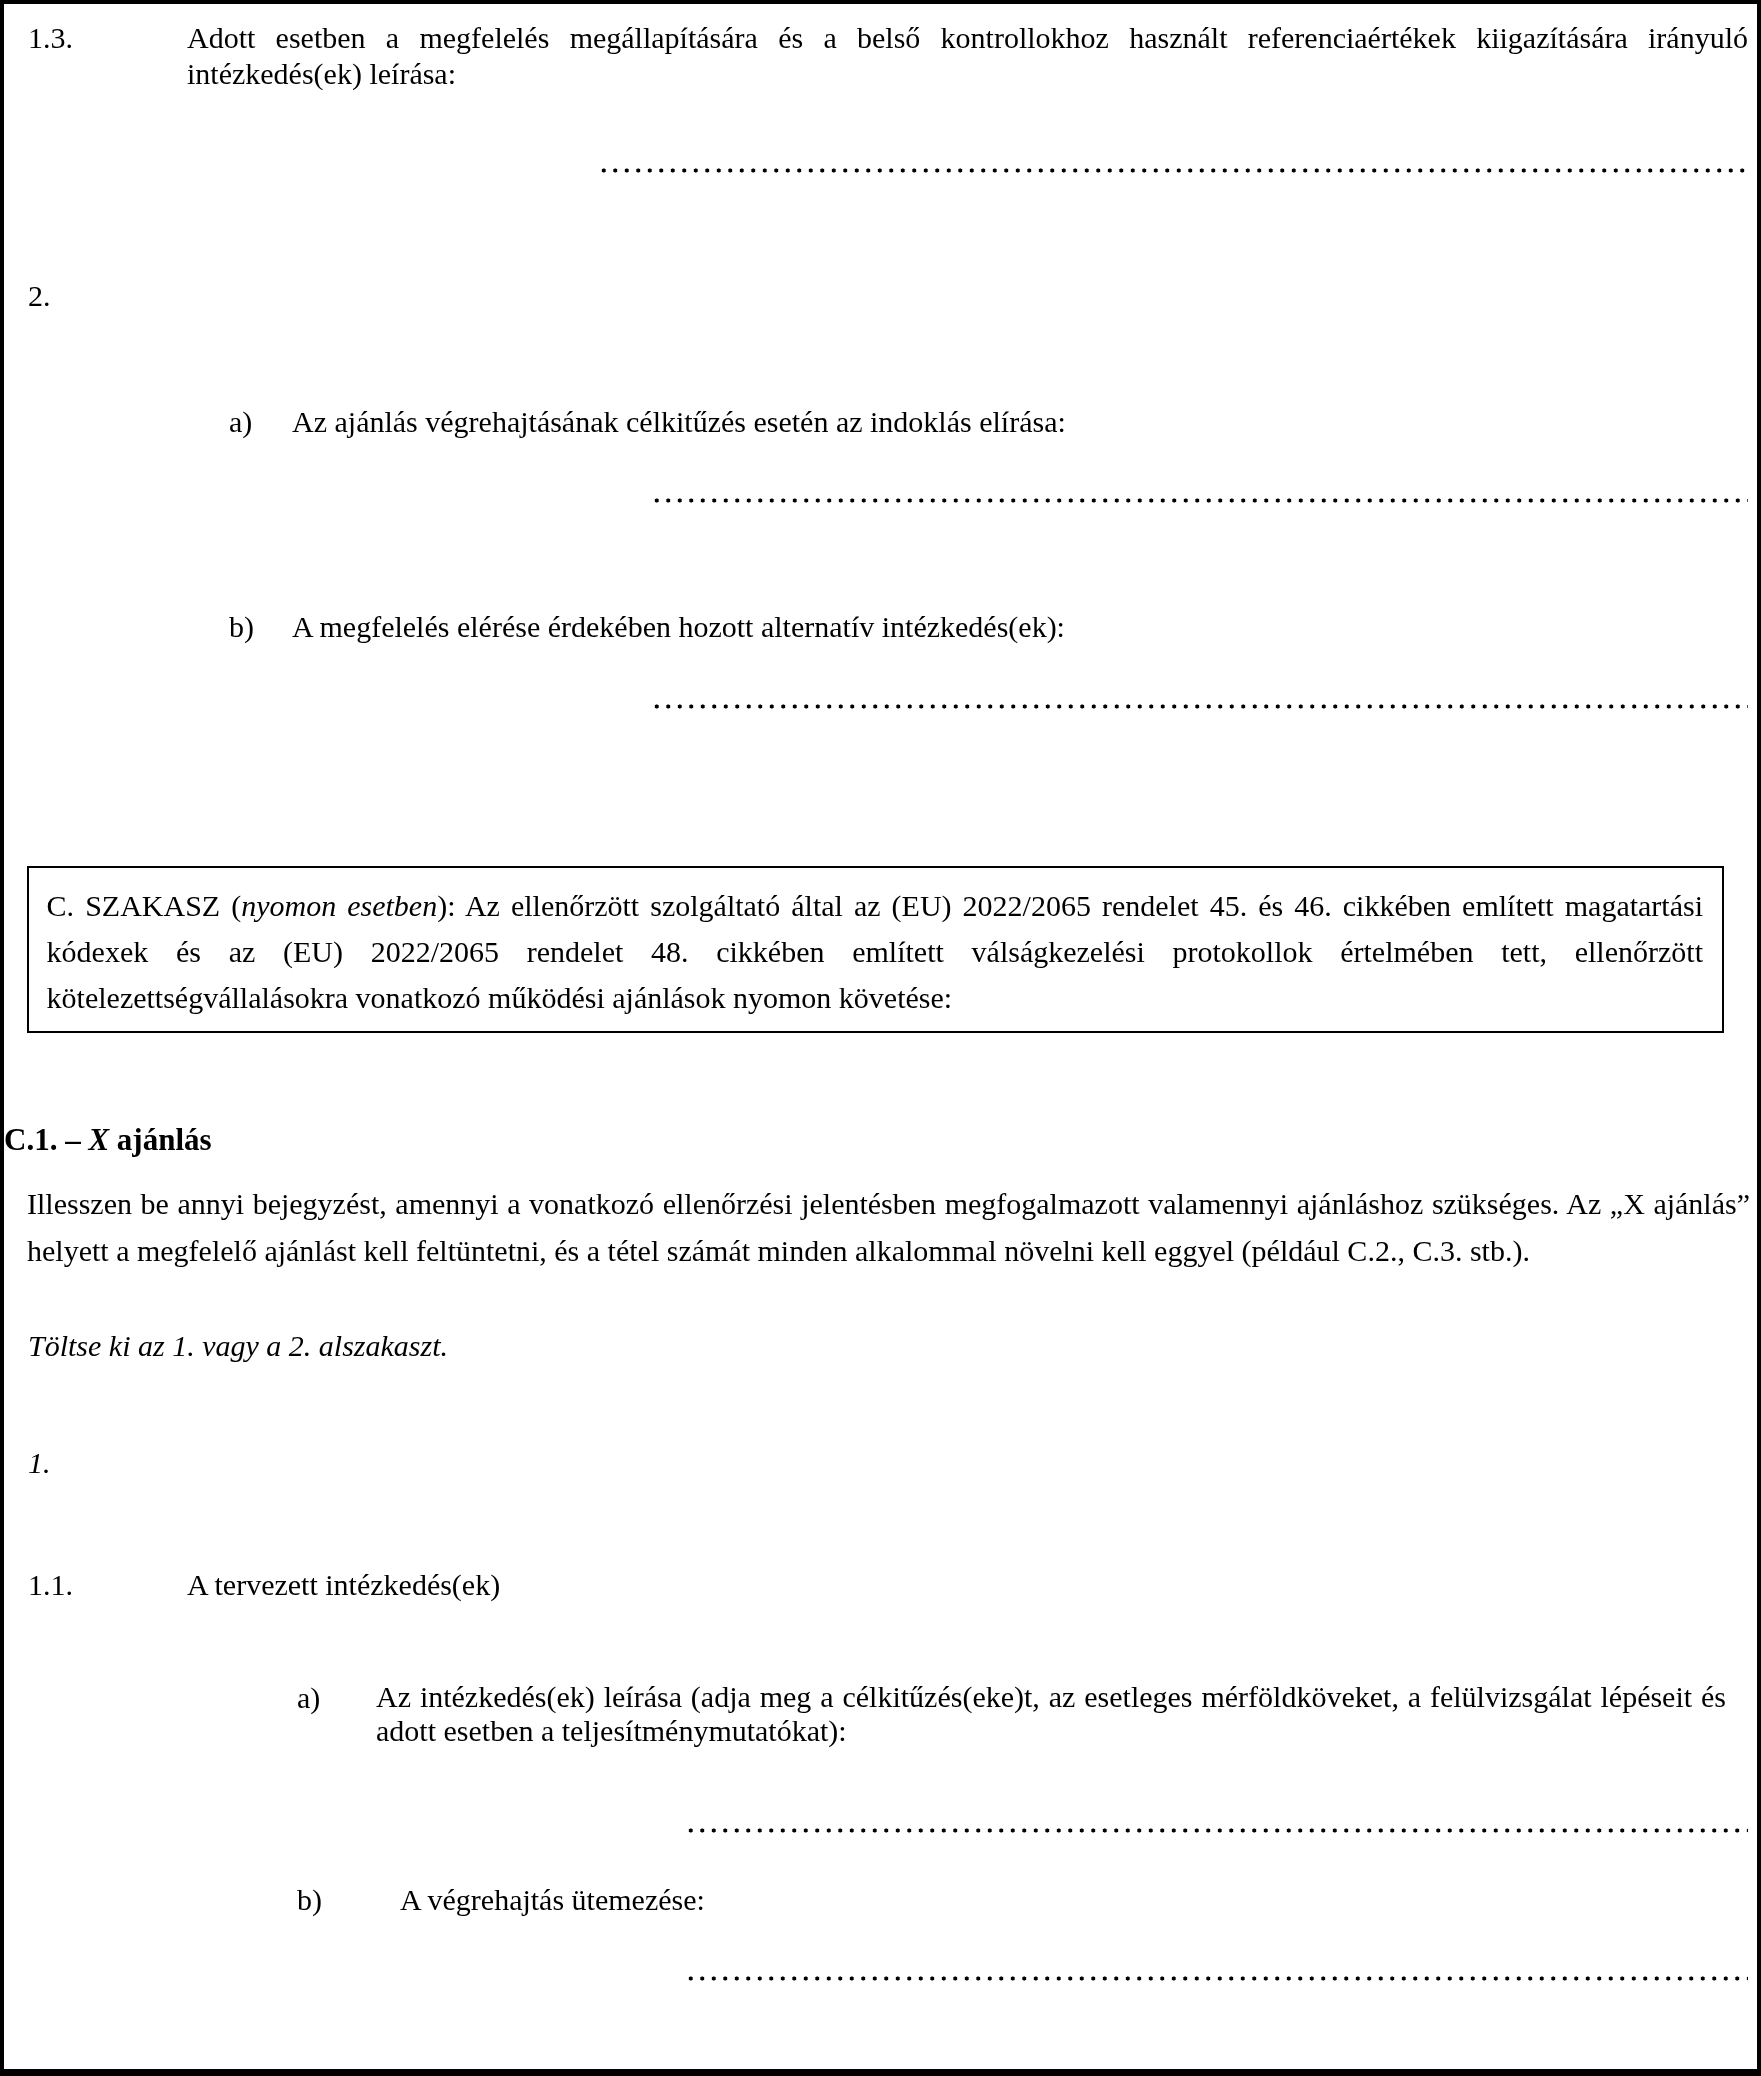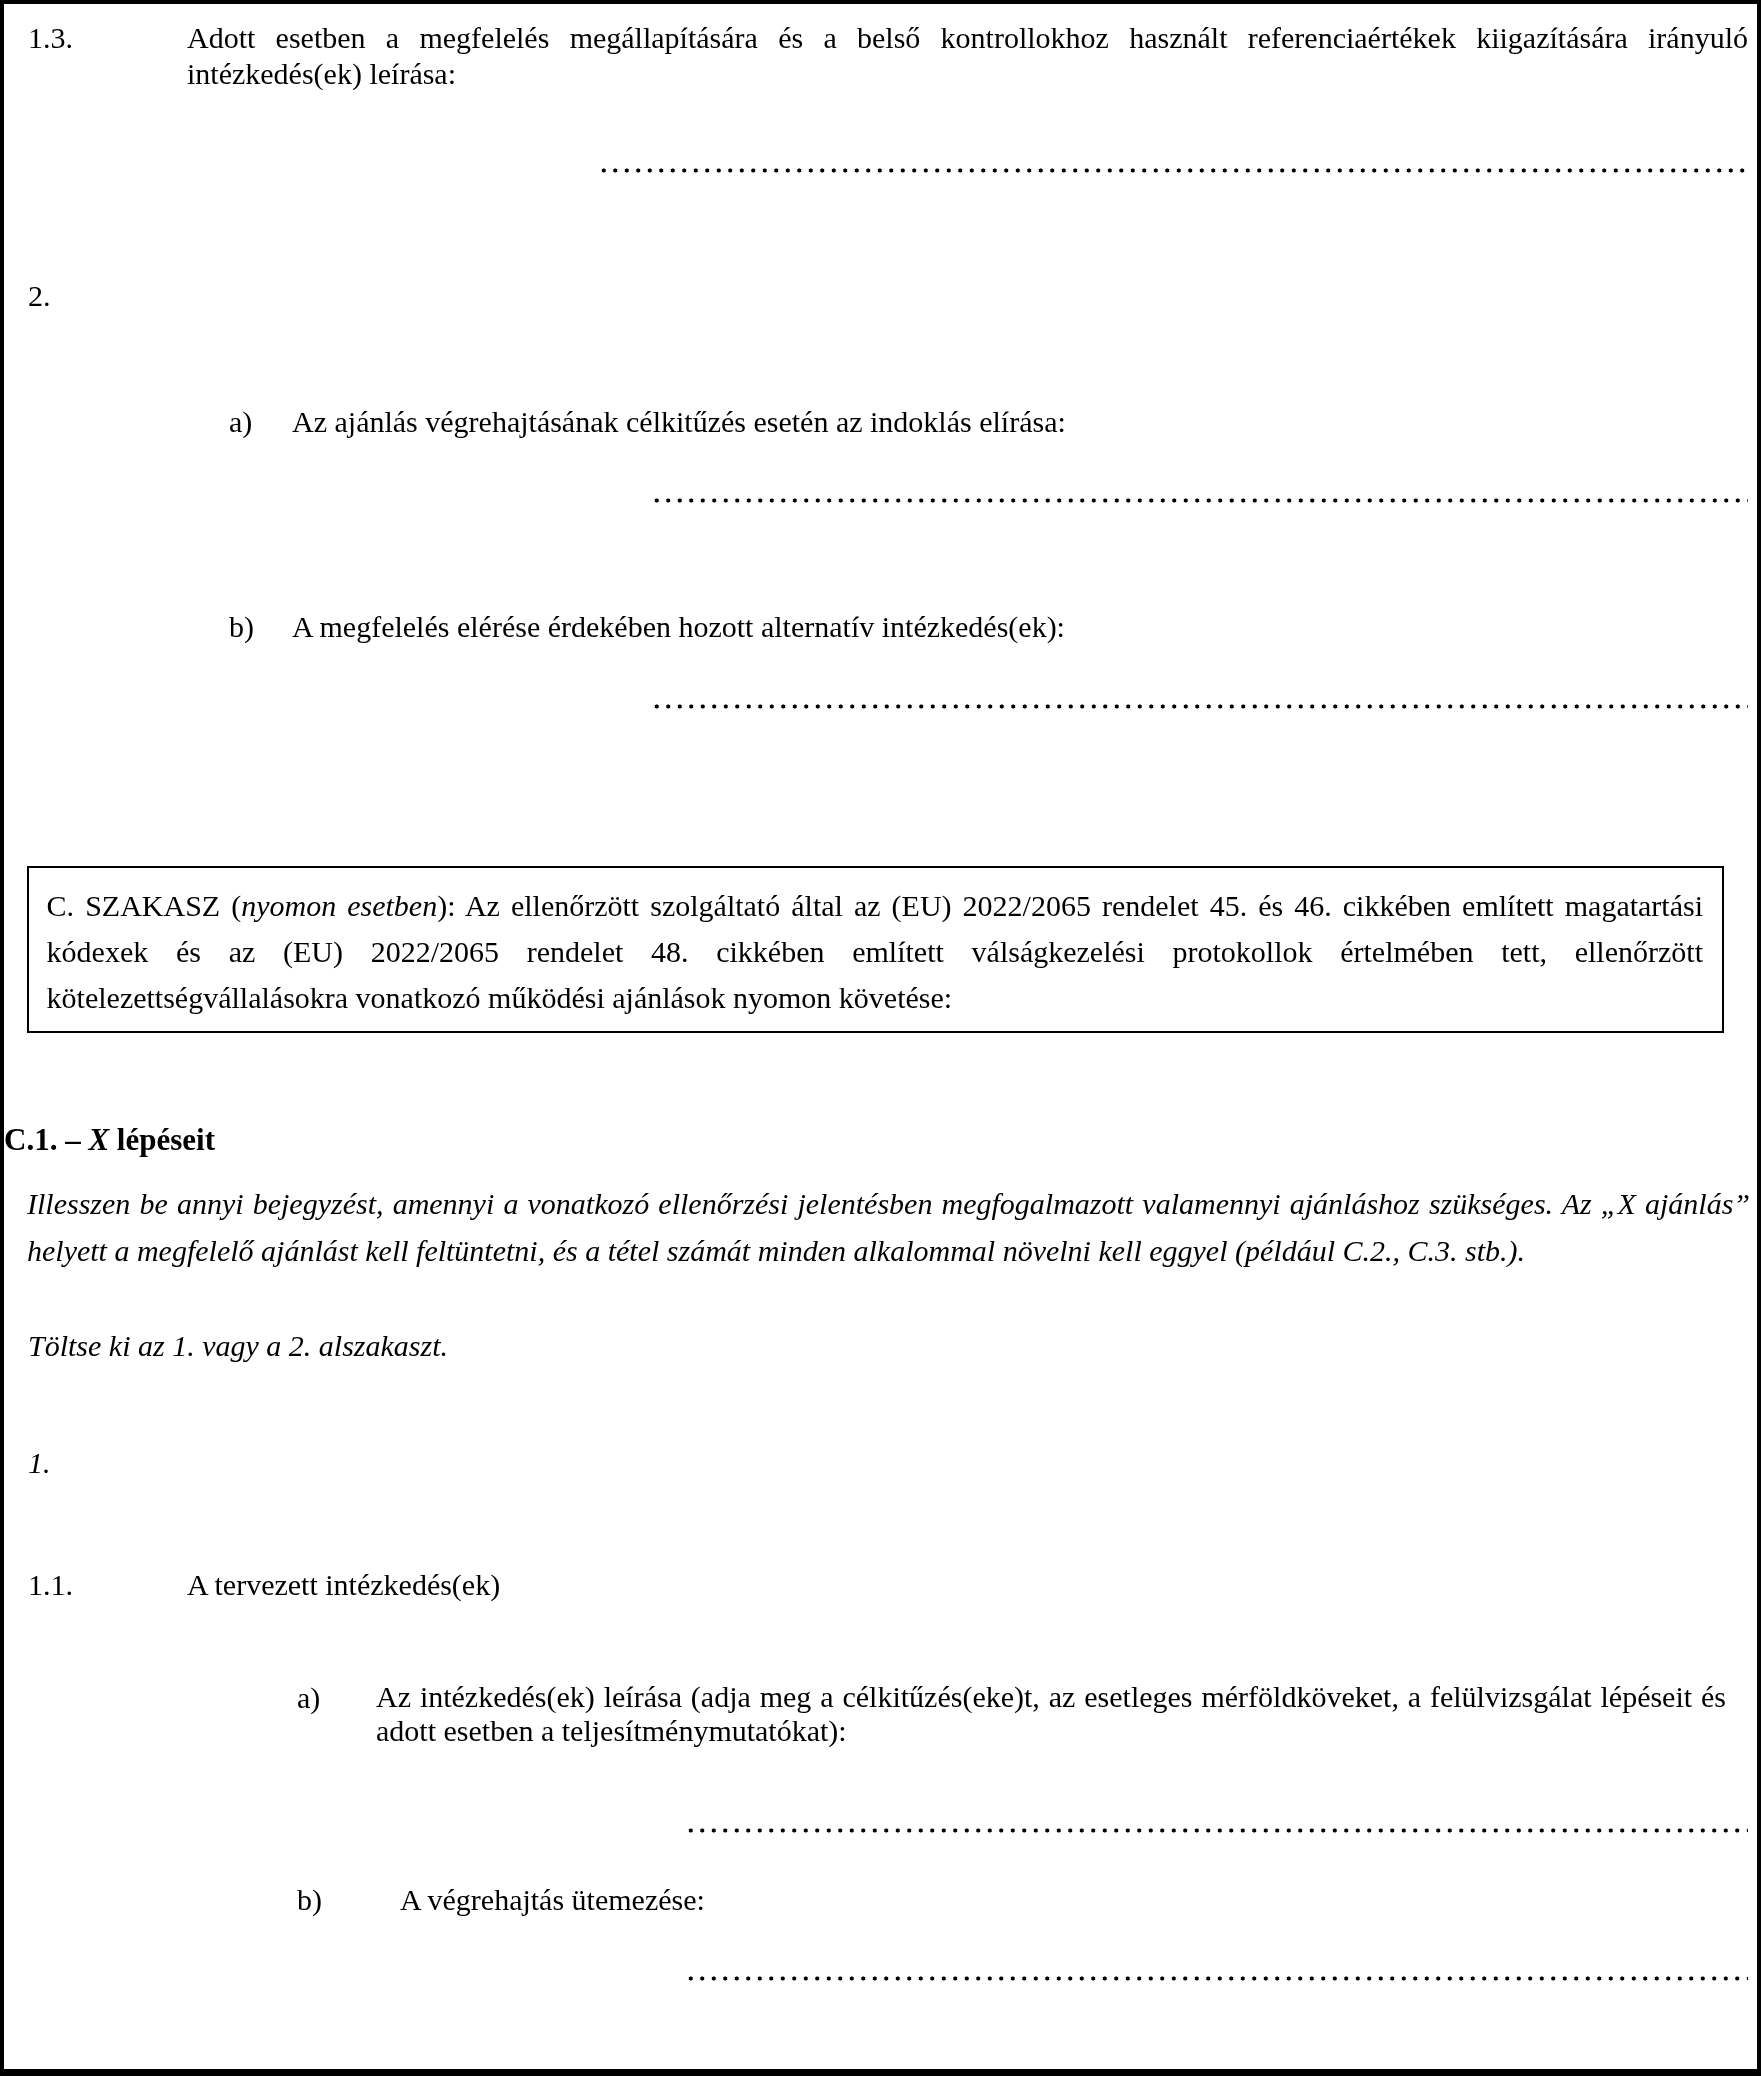--- a/index.html
+++ b/index.html
@@ -62,21 +62,20 @@
     border: 2.7px solid #000000;
     padding: 15px 19px 0 17.6px;
     line-height: 46px;
     text-align: justify;
   }
 
   #headc1 { top: 1118px; font-weight: bold; font-size: 31px; }
 
   #notec1 {
     top: 1176px; left: 23px; width: 1723px;
-    font-style: italic;
     line-height: 47px;
     text-align: justify;
   }
 
   #notefill { top: 1324px; font-style: italic; }
 
   #sub1-num   { top: 1441px; font-style: italic; }
   #sub1-title { top: 1441px; left: 183px; }
 
   #item11-num   { top: 1563px; }
@@ -114,21 +113,21 @@
   <span id="item2b-marker" class="abs marker">b)</span>
   <div id="item2b-text" class="abs">A megfelelés elérése érdekében hozott alternatív intézkedés(ek):</div>
 
   <div id="dots3" class="abs dots"></div>
 
   <div id="boxc" class="abs">
     <span>C. SZAKASZ (</span><span class="it">nyomon esetben</span><span>): Az ellenőrzött szolgáltató által az (EU) 2022/2065 rendelet 45. és 46. cikkében említett magatartási kódexek és az (EU) 2022/2065 rendelet 48. cikkében említett válságkezelési protokollok értelmében tett, ellenőrzött kötelezettségvállalásokra vonatkozó működési ajánlások nyomon követése:</span>
   </div>
 
   <div id="headc1" class="abs">
-    <span>C.1. – </span><span class="it">X</span><span> lépéseit</span>
+    <span>C.1. – </span><span class="it">X</span><span> ajánlás</span>
   </div>
 
   <div id="notec1" class="abs">Illesszen be annyi bejegyzést, amennyi a vonatkozó ellenőrzési jelentésben megfogalmazott valamennyi ajánláshoz szükséges. Az „X ajánlás” helyett a megfelelő ajánlást kell feltüntetni, és a tétel számát minden alkalommal növelni kell eggyel (például C.2., C.3. stb.).</div>
 
   <div id="notefill" class="abs num">Töltse ki az 1. vagy a 2. alszakaszt.</div>
 
   <span id="sub1-num" class="abs num">1.</span>
 
   <span id="item11-num" class="abs num">1.1.</span>
   <div id="item11-title" class="abs">A tervezett intézkedés(ek)</div>

